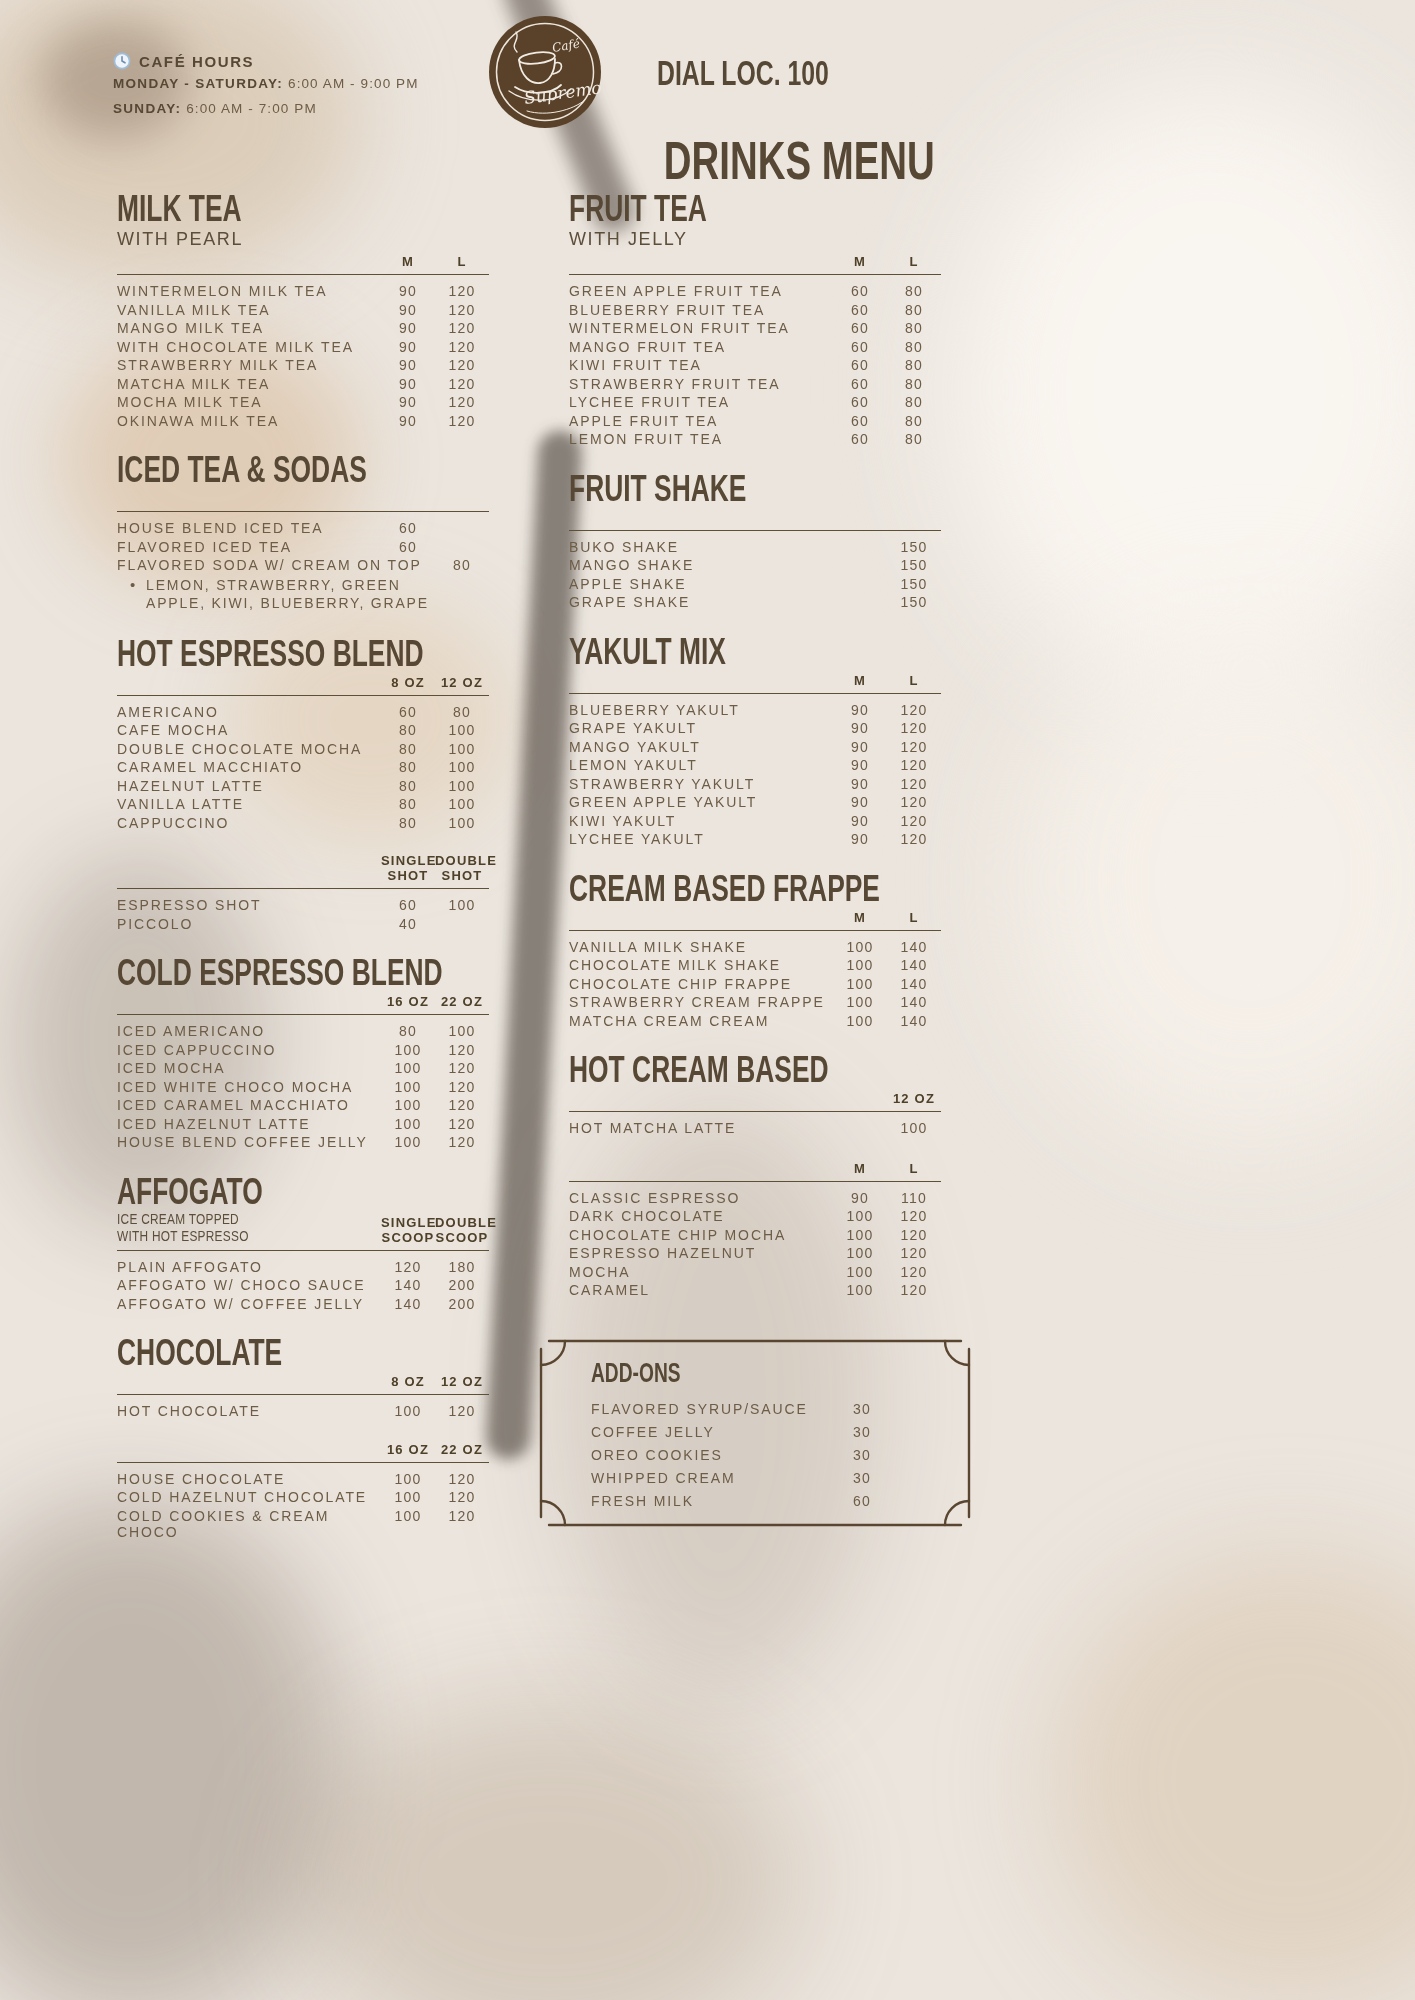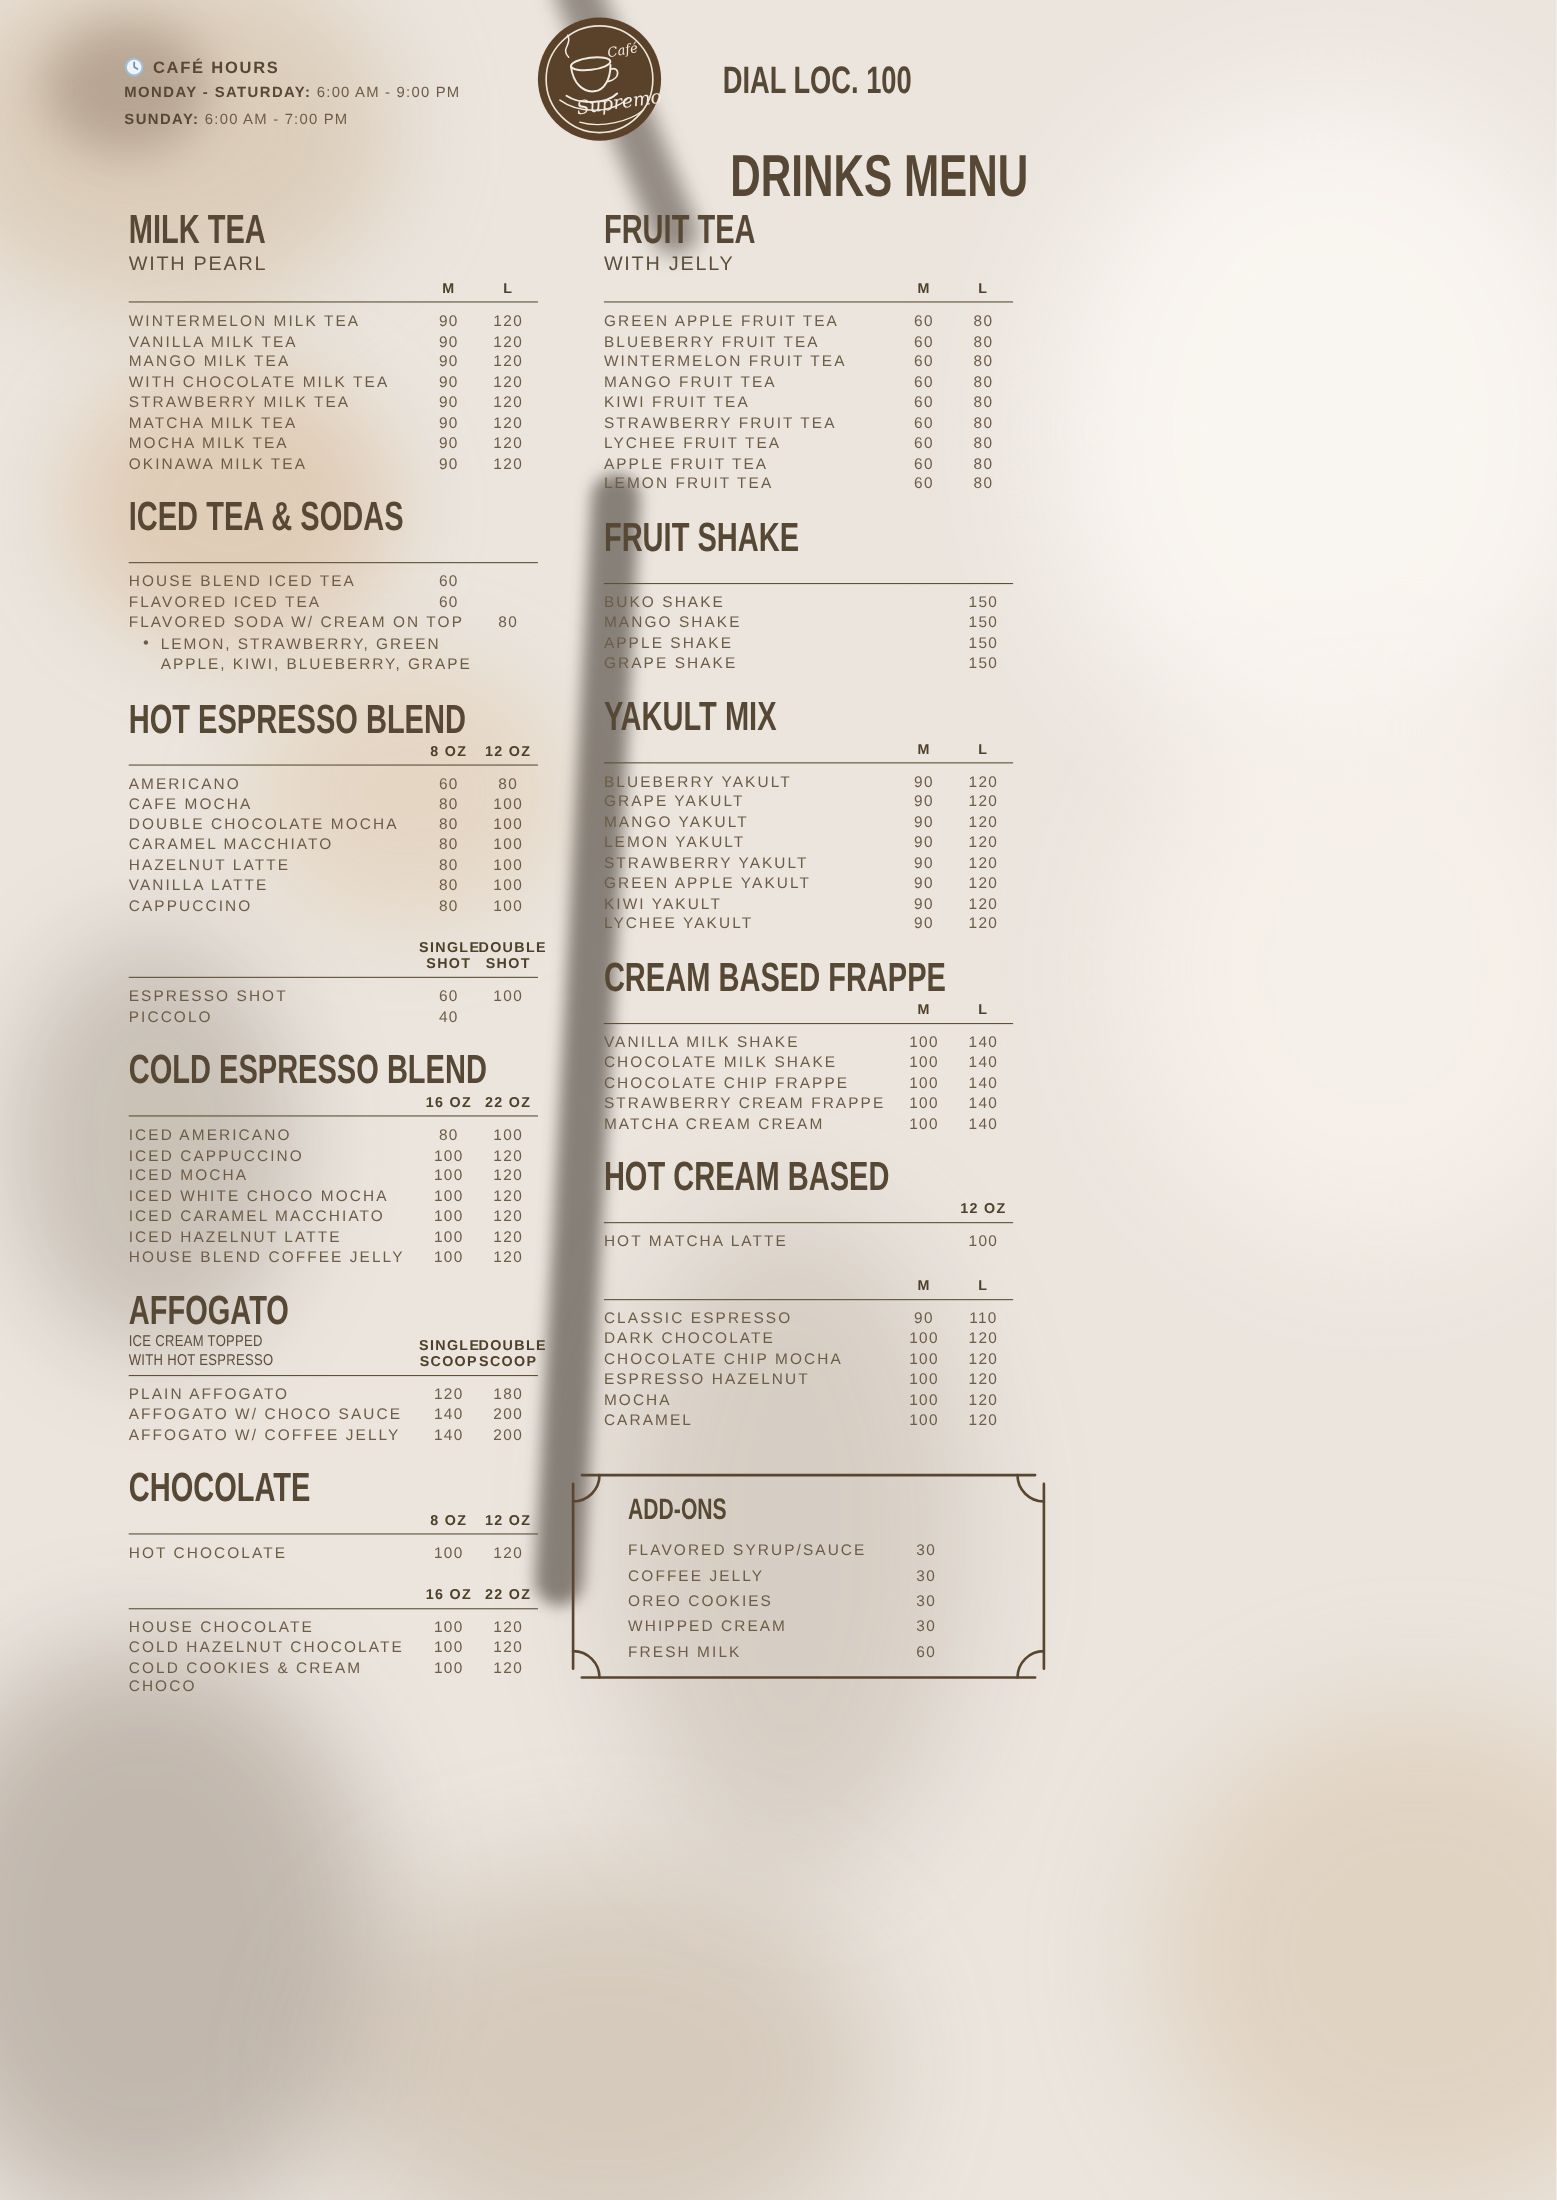--- a/index.html
+++ b/index.html
@@ -23,21 +23,21 @@
   .hours-line{font-size:13.5px;letter-spacing:1.1px;line-height:22px;color:var(--body,#6d5c46);margin-top:3px;}
   .hours-line b{color:var(--heading,#564834);letter-spacing:1.3px;}
   .logo{position:absolute;left:487px;top:14px;width:116px;height:116px;}
   .dial{position:absolute;left:657px;top:56px;font-size:31px;font-weight:bold;color:var(--heading,#564834);}
   .menu-title{position:absolute;left:117px;top:134px;width:852px;text-align:right;
     font-size:48px;font-weight:bold;color:var(--heading,#564834);}
   .cond{display:inline-block;transform:scale(.8,1.12);transform-origin:left 60%;white-space:nowrap;}
   .cond.center{transform-origin:center 60%;}
 
   
-  .cols{position:absolute;left:117px;top:192px;display:flex;gap:60px;justify-content:center;}
+  .cols{position:absolute;left:117px;top:192px;display:flex;gap:80px;justify-content:center;}
   .col{width:372px;}
 
   .menu-section{margin-top:24px;}
   .menu-section:first-child{margin-top:0;}
   .menu-section.continuation{margin-top:22px;}
   .sec-title{margin:0;font-size:33px;line-height:34px;font-weight:bold;color:var(--heading,#564834);}
   .sec-sub{font-size:18px;letter-spacing:1.6px;color:#5d4e3a;margin-top:2px;line-height:22px;}
   .head-row{display:flex;align-items:flex-end;margin-bottom:2px;margin-top:4px;}
   .head-left{flex:1;}
   .note{font-size:13.5px;line-height:16px;letter-spacing:.3px;color:#5d4e3a;

